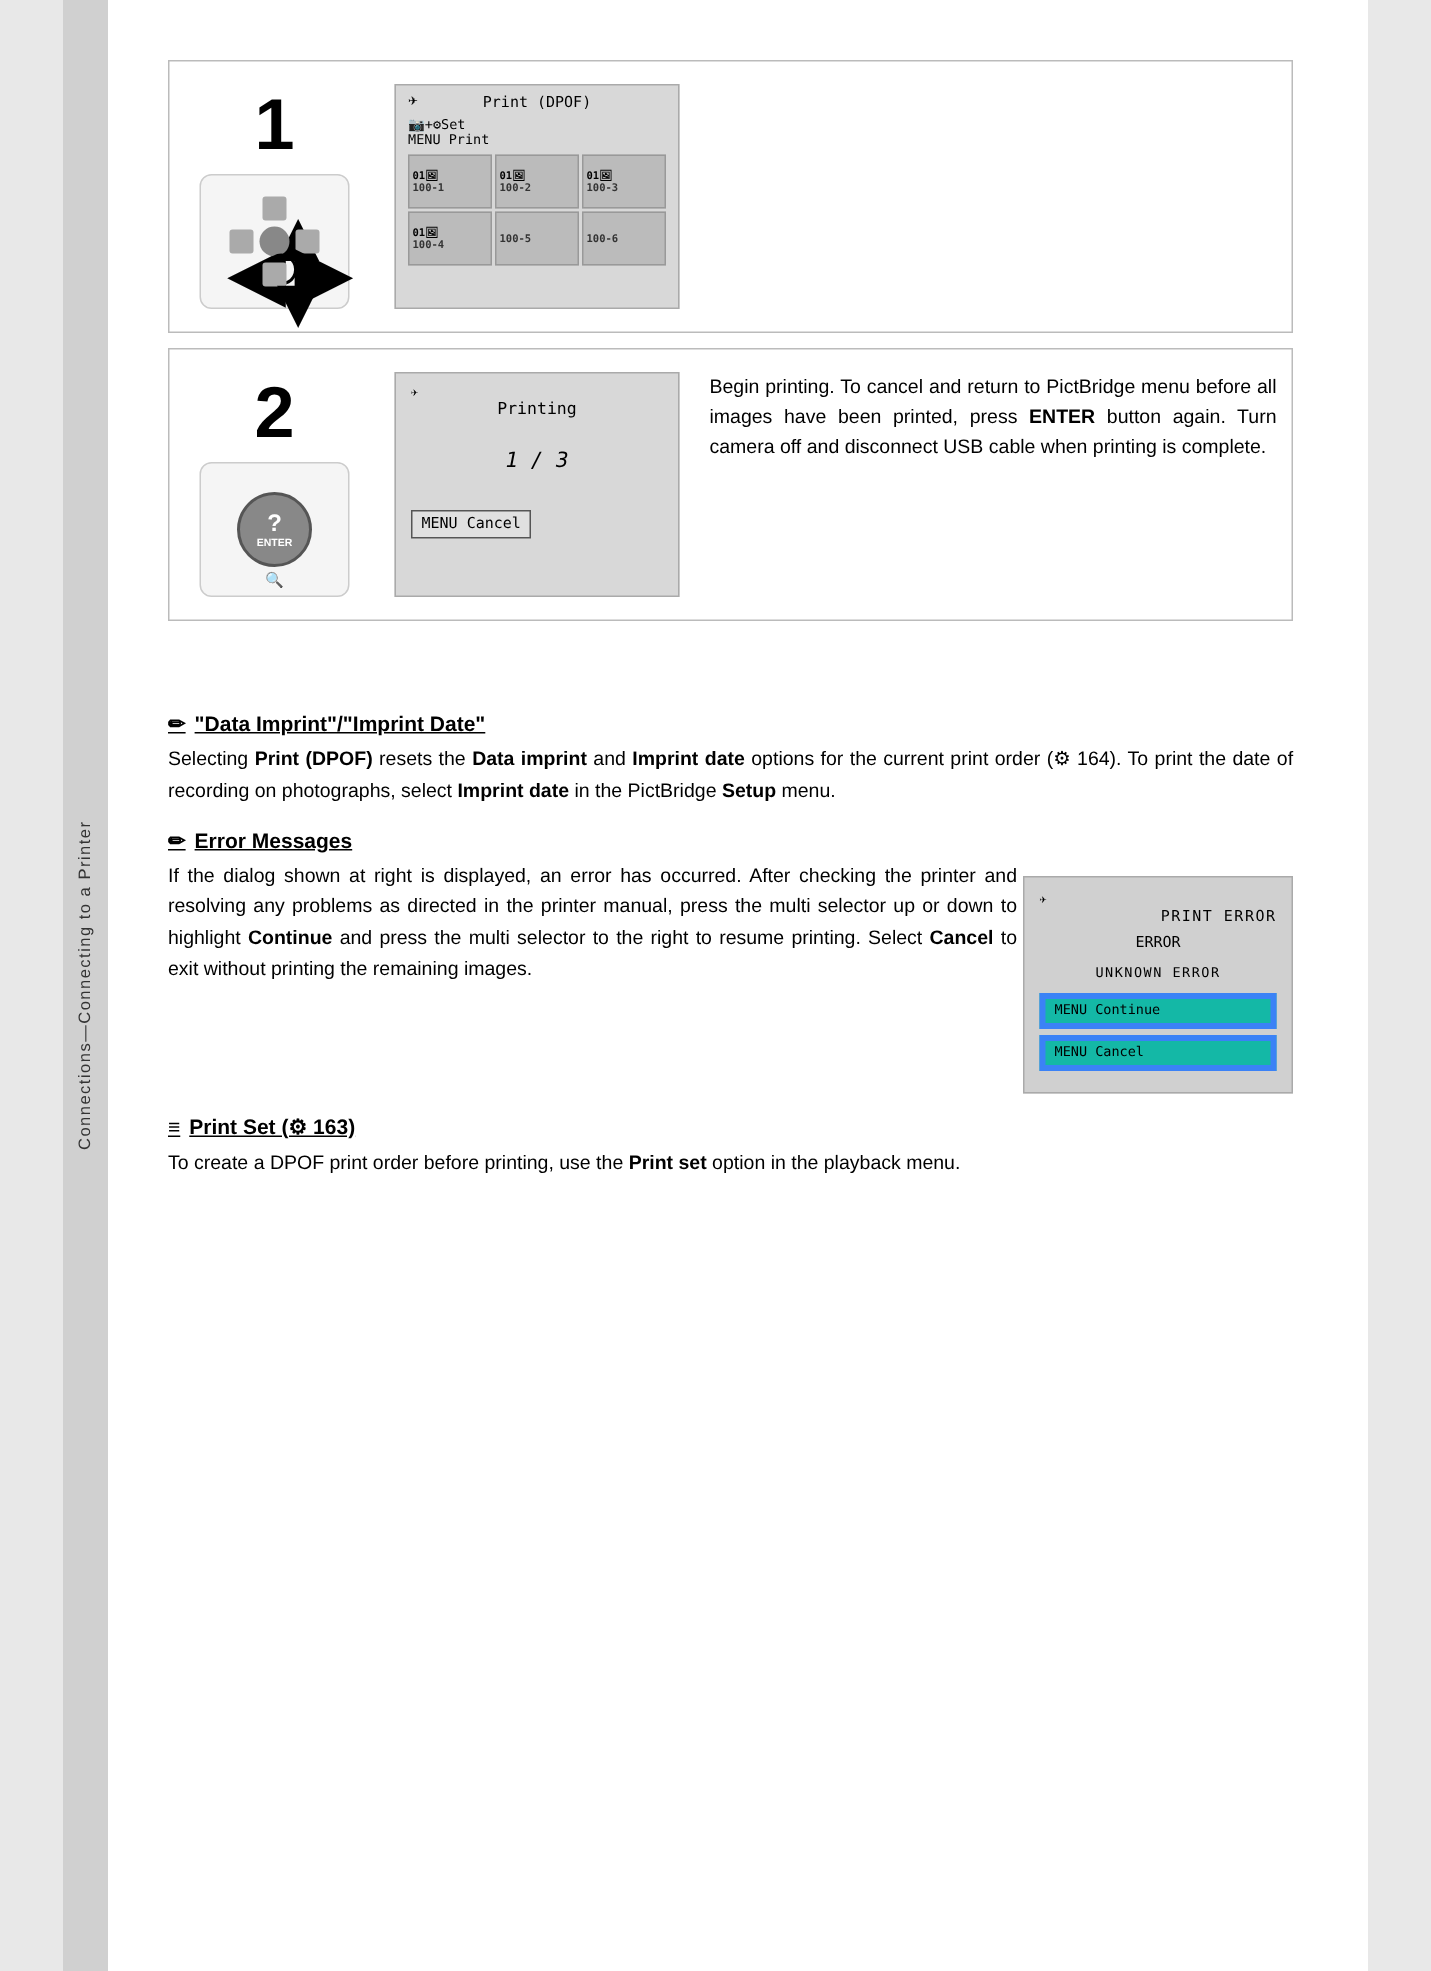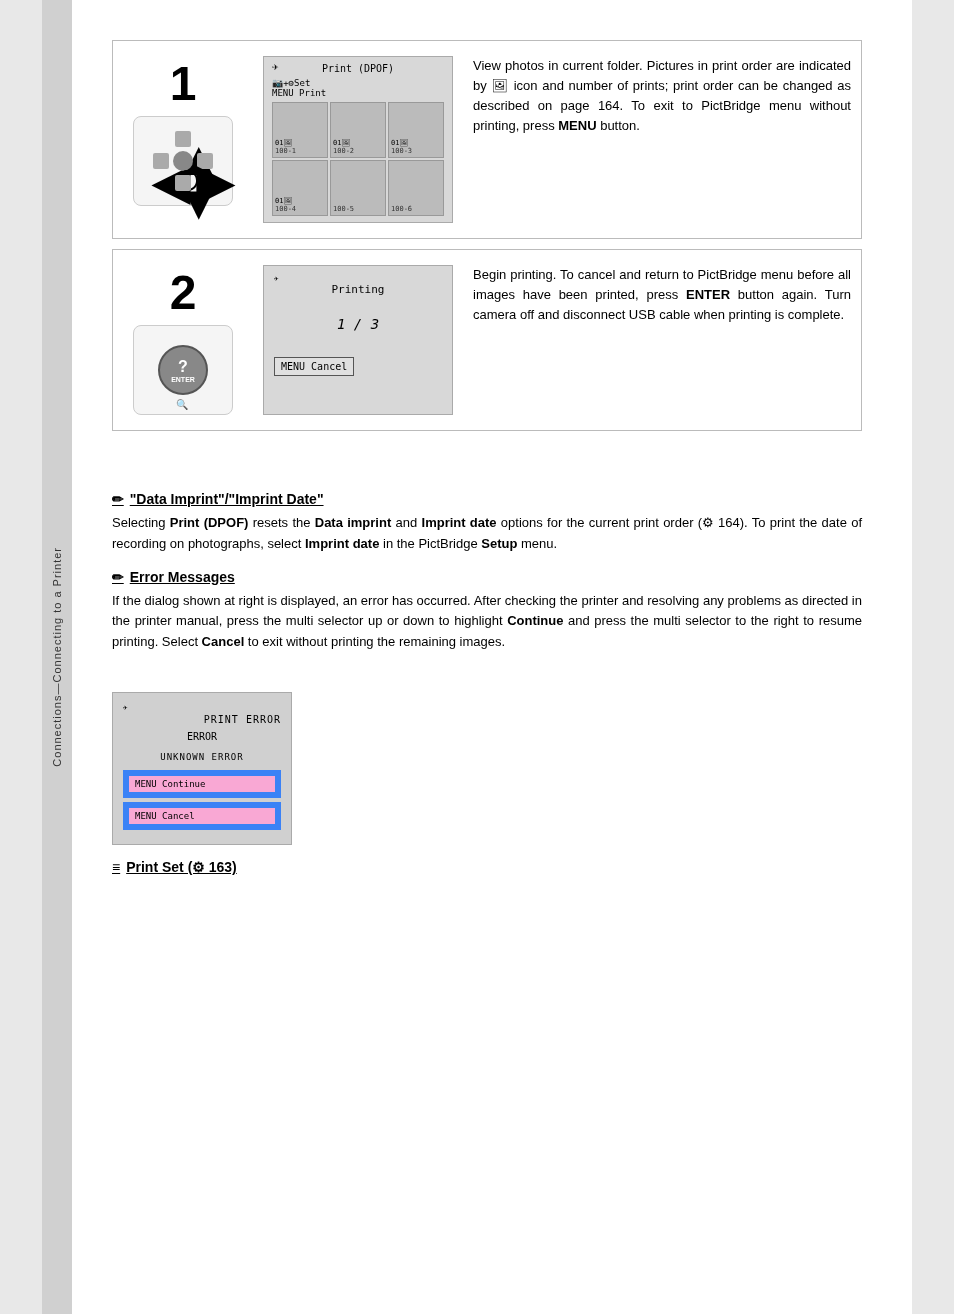--- a/index.html
+++ b/index.html
@@ -136,28 +136,29 @@
       flex-direction: column;
     }
     .screen-grid {
       display: grid;
       grid-template-columns: repeat(3, 1fr);
       gap: 2px;
       margin-top: 4px;
     }
     .screen-thumb {
       background: #bbb;
-      height: 56px;
+      height: 36px;
       font-size: 7px;
       font-family: monospace;
       display: flex;
       flex-direction: column;
-      justify-content: flex-end;
+      justify-content: center;
       padding: 2px;
       border: 1px solid #999;
+      font-weight: bold;
     }
     .thumb-label { font-size: 7px; }
     .thumb-num { font-size: 7px; color: #333; }
 
     .step-text {
       padding: 15px 10px;
       font-size: 13px;
       line-height: 1.55;
       flex: 1;
       text-align: justify;
@@ -246,23 +247,22 @@
     .note-body {
       font-size: 13px;
       line-height: 1.6;
       text-align: justify;
       margin-bottom: 14px;
     }
 
     
     .error-section {
       display: flex;
-      gap: 15px;
+      gap: 4px;
       margin-top: 4px;
-      flex-direction: column;
     }
     .error-text-col {
       flex: 1;
     }
     .error-screen-col {
       width: 180px;
       flex-shrink: 0;
     }
     .error-screen {
       border: 1px solid #aaa;
@@ -283,24 +283,24 @@
       font-size: 10px;
       margin-bottom: 10px;
     }
     .error-screen-unknown {
       text-align: center;
       font-size: 9px;
       margin-bottom: 8px;
       letter-spacing: 1px;
     }
     .error-btn {
-      border: 6px solid #3b82f6;
+      border: 4px solid #3b82f6;
       padding: 3px 6px;
       font-size: 9px;
-      background: #f9a8d4;
+      background: #14b8a6;
       margin-bottom: 4px;
       display: block;
     }
 
     .print-set-header {
       display: flex;
       align-items: center;
       gap: 6px;
       font-size: 14px;
       font-weight: bold;
@@ -375,23 +375,20 @@
             <span class="thumb-label"></span>
             <span class="thumb-num">100-5</span>
           </div>
           <div class="screen-thumb">
             <span class="thumb-label"></span>
             <span class="thumb-num">100-6</span>
           </div>
         </div>
       </div>
 
-      <div class="step-text">
-        View photos in current folder.  Pictures in print order are indicated by 🖼 icon and number of prints; print order can be changed as described on page 164. To exit to PictBridge menu without printing, press <strong>MENU</strong> button.
-      </div>
     </div>
 
     <div class="step-container">
       <div class="step-number">
         <span>2</span>
         <div class="enter-camera">
           <div class="enter-circle">
             <span class="question-mark">?</span>
             <span class="enter-label">ENTER</span>
           </div>
@@ -446,16 +443,19 @@
           </div>
         </div>
       </div>
     </div>
 
     <div class="note-section">
       <div class="print-set-header">
         <span class="print-set-icon">≡</span>
         <span>Print Set (⚙ 163)</span>
       </div>
+      <p class="note-body">
+        To create a DPOF print order before printing, use the <strong>Print set</strong> option in the playback menu.
+      </p>
     </div>
 
   </div>
 </div>
 
 </body></html>

